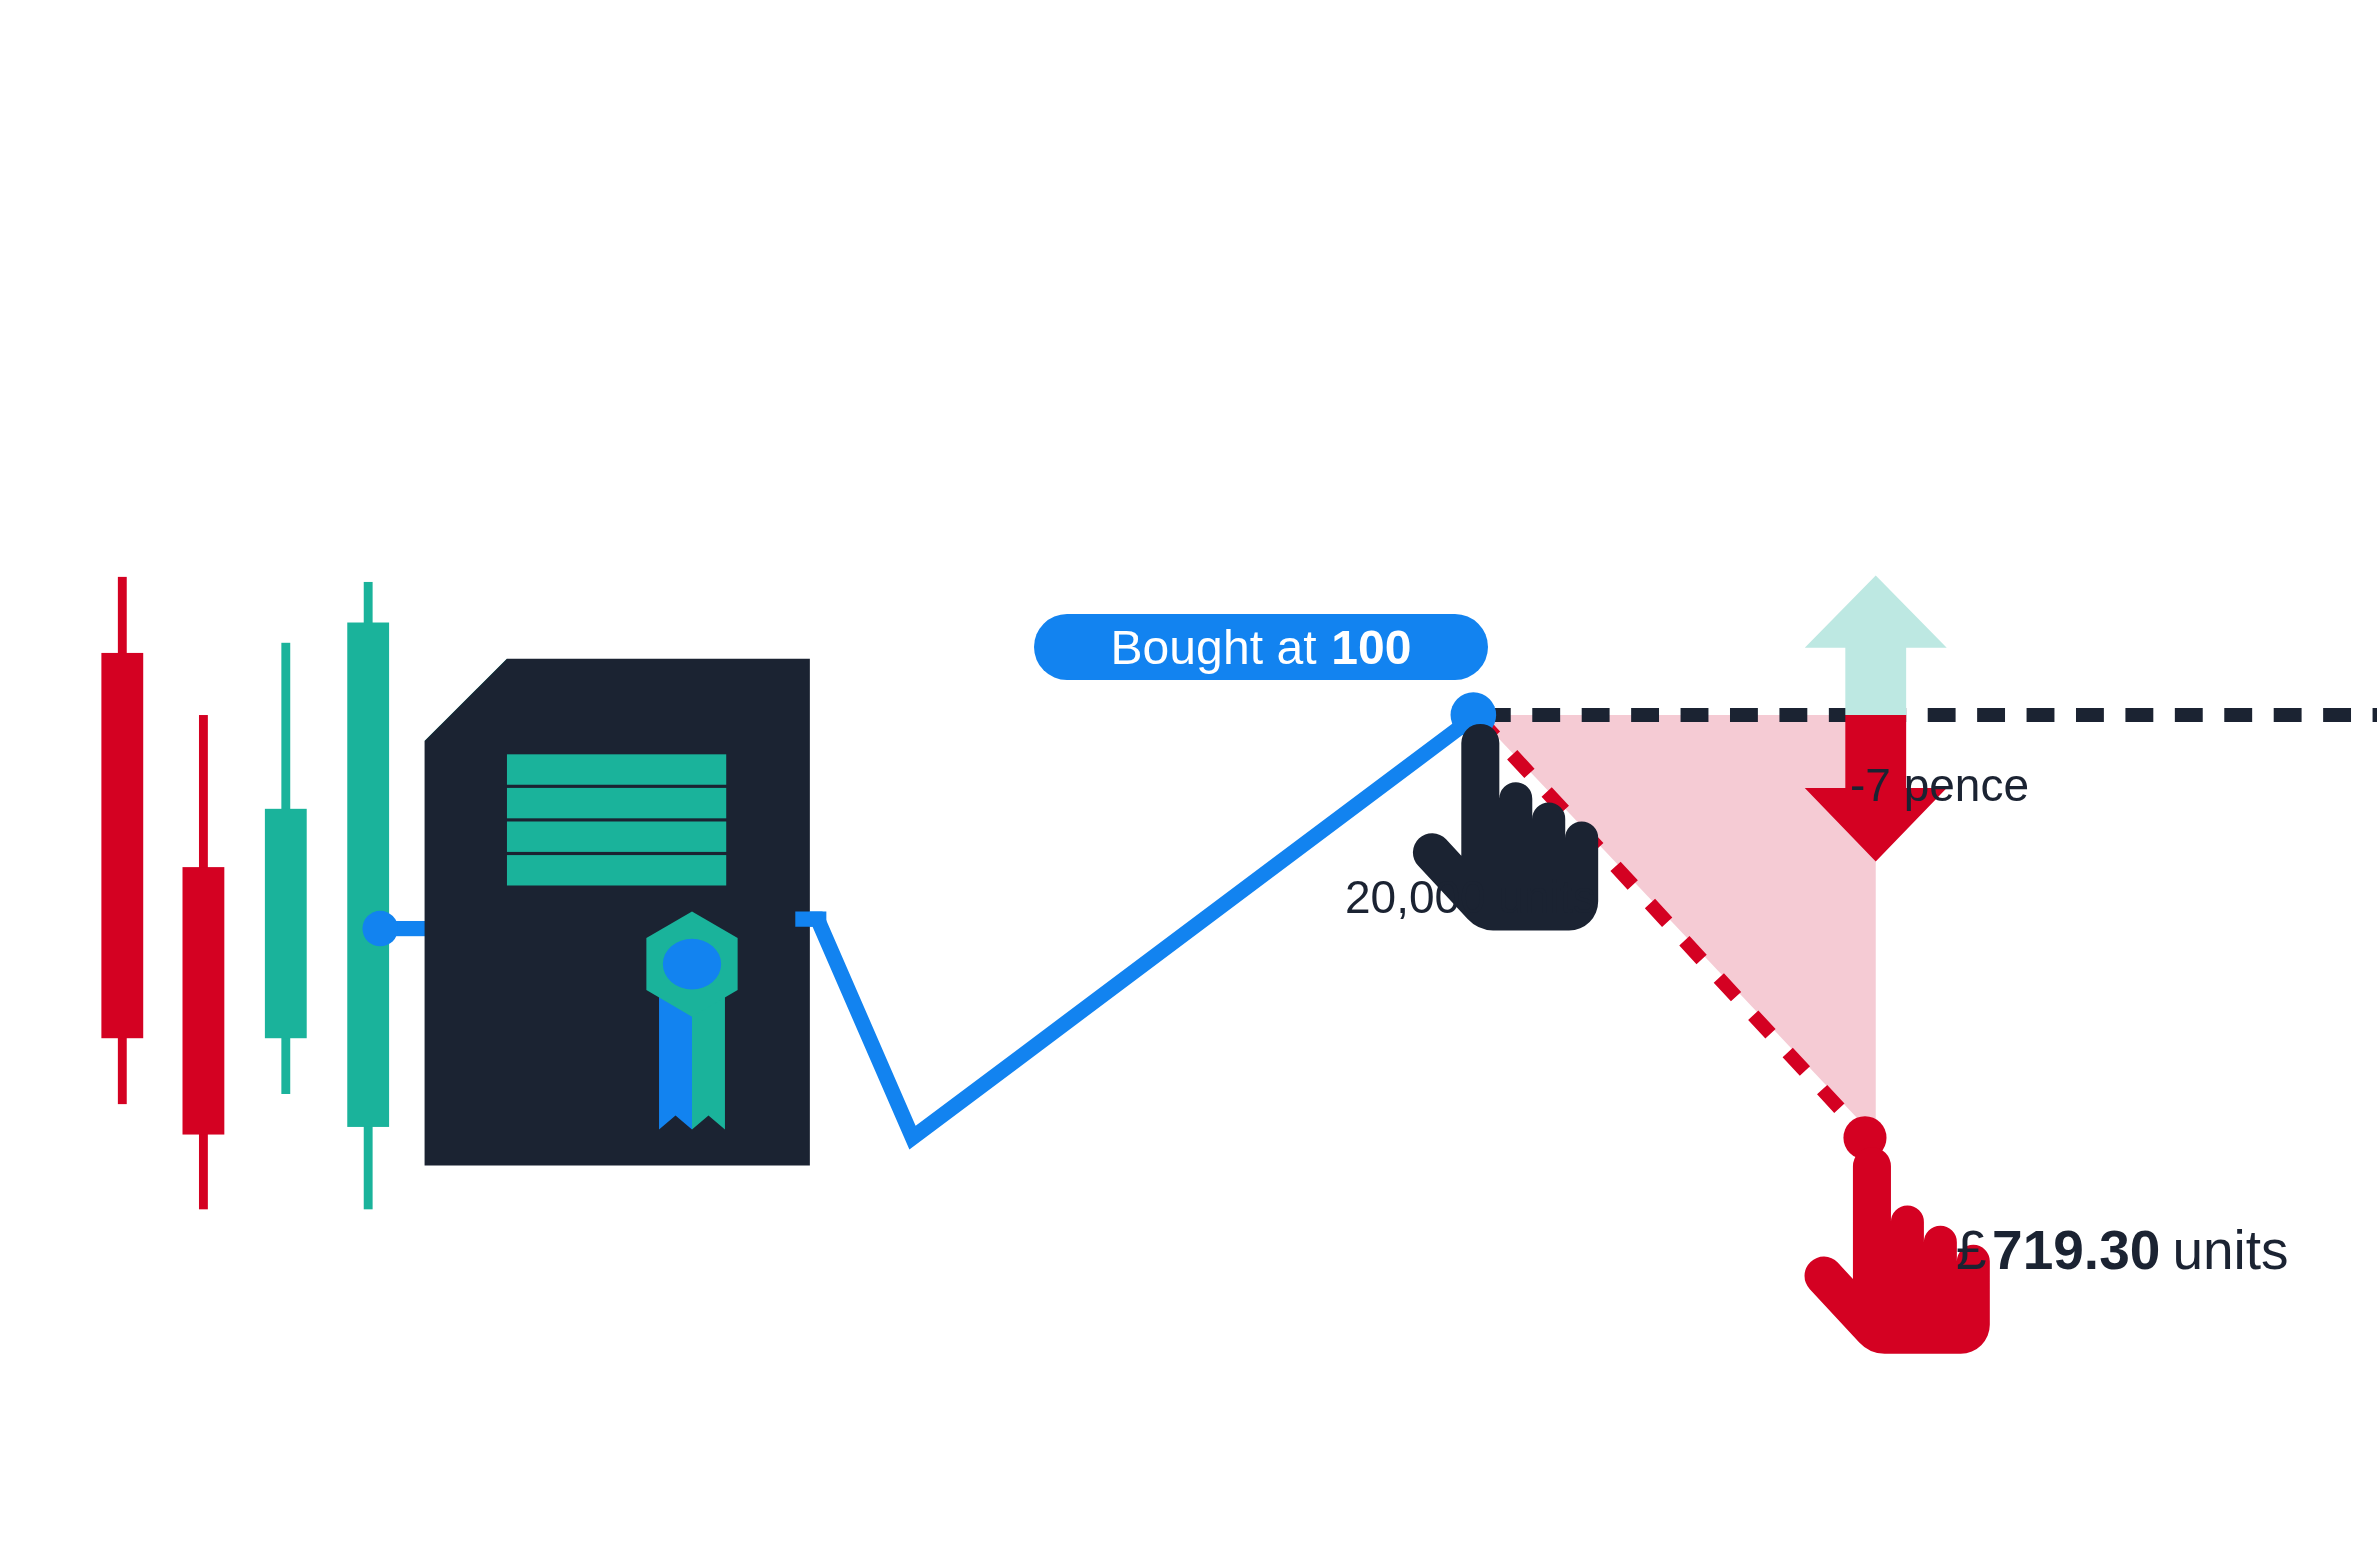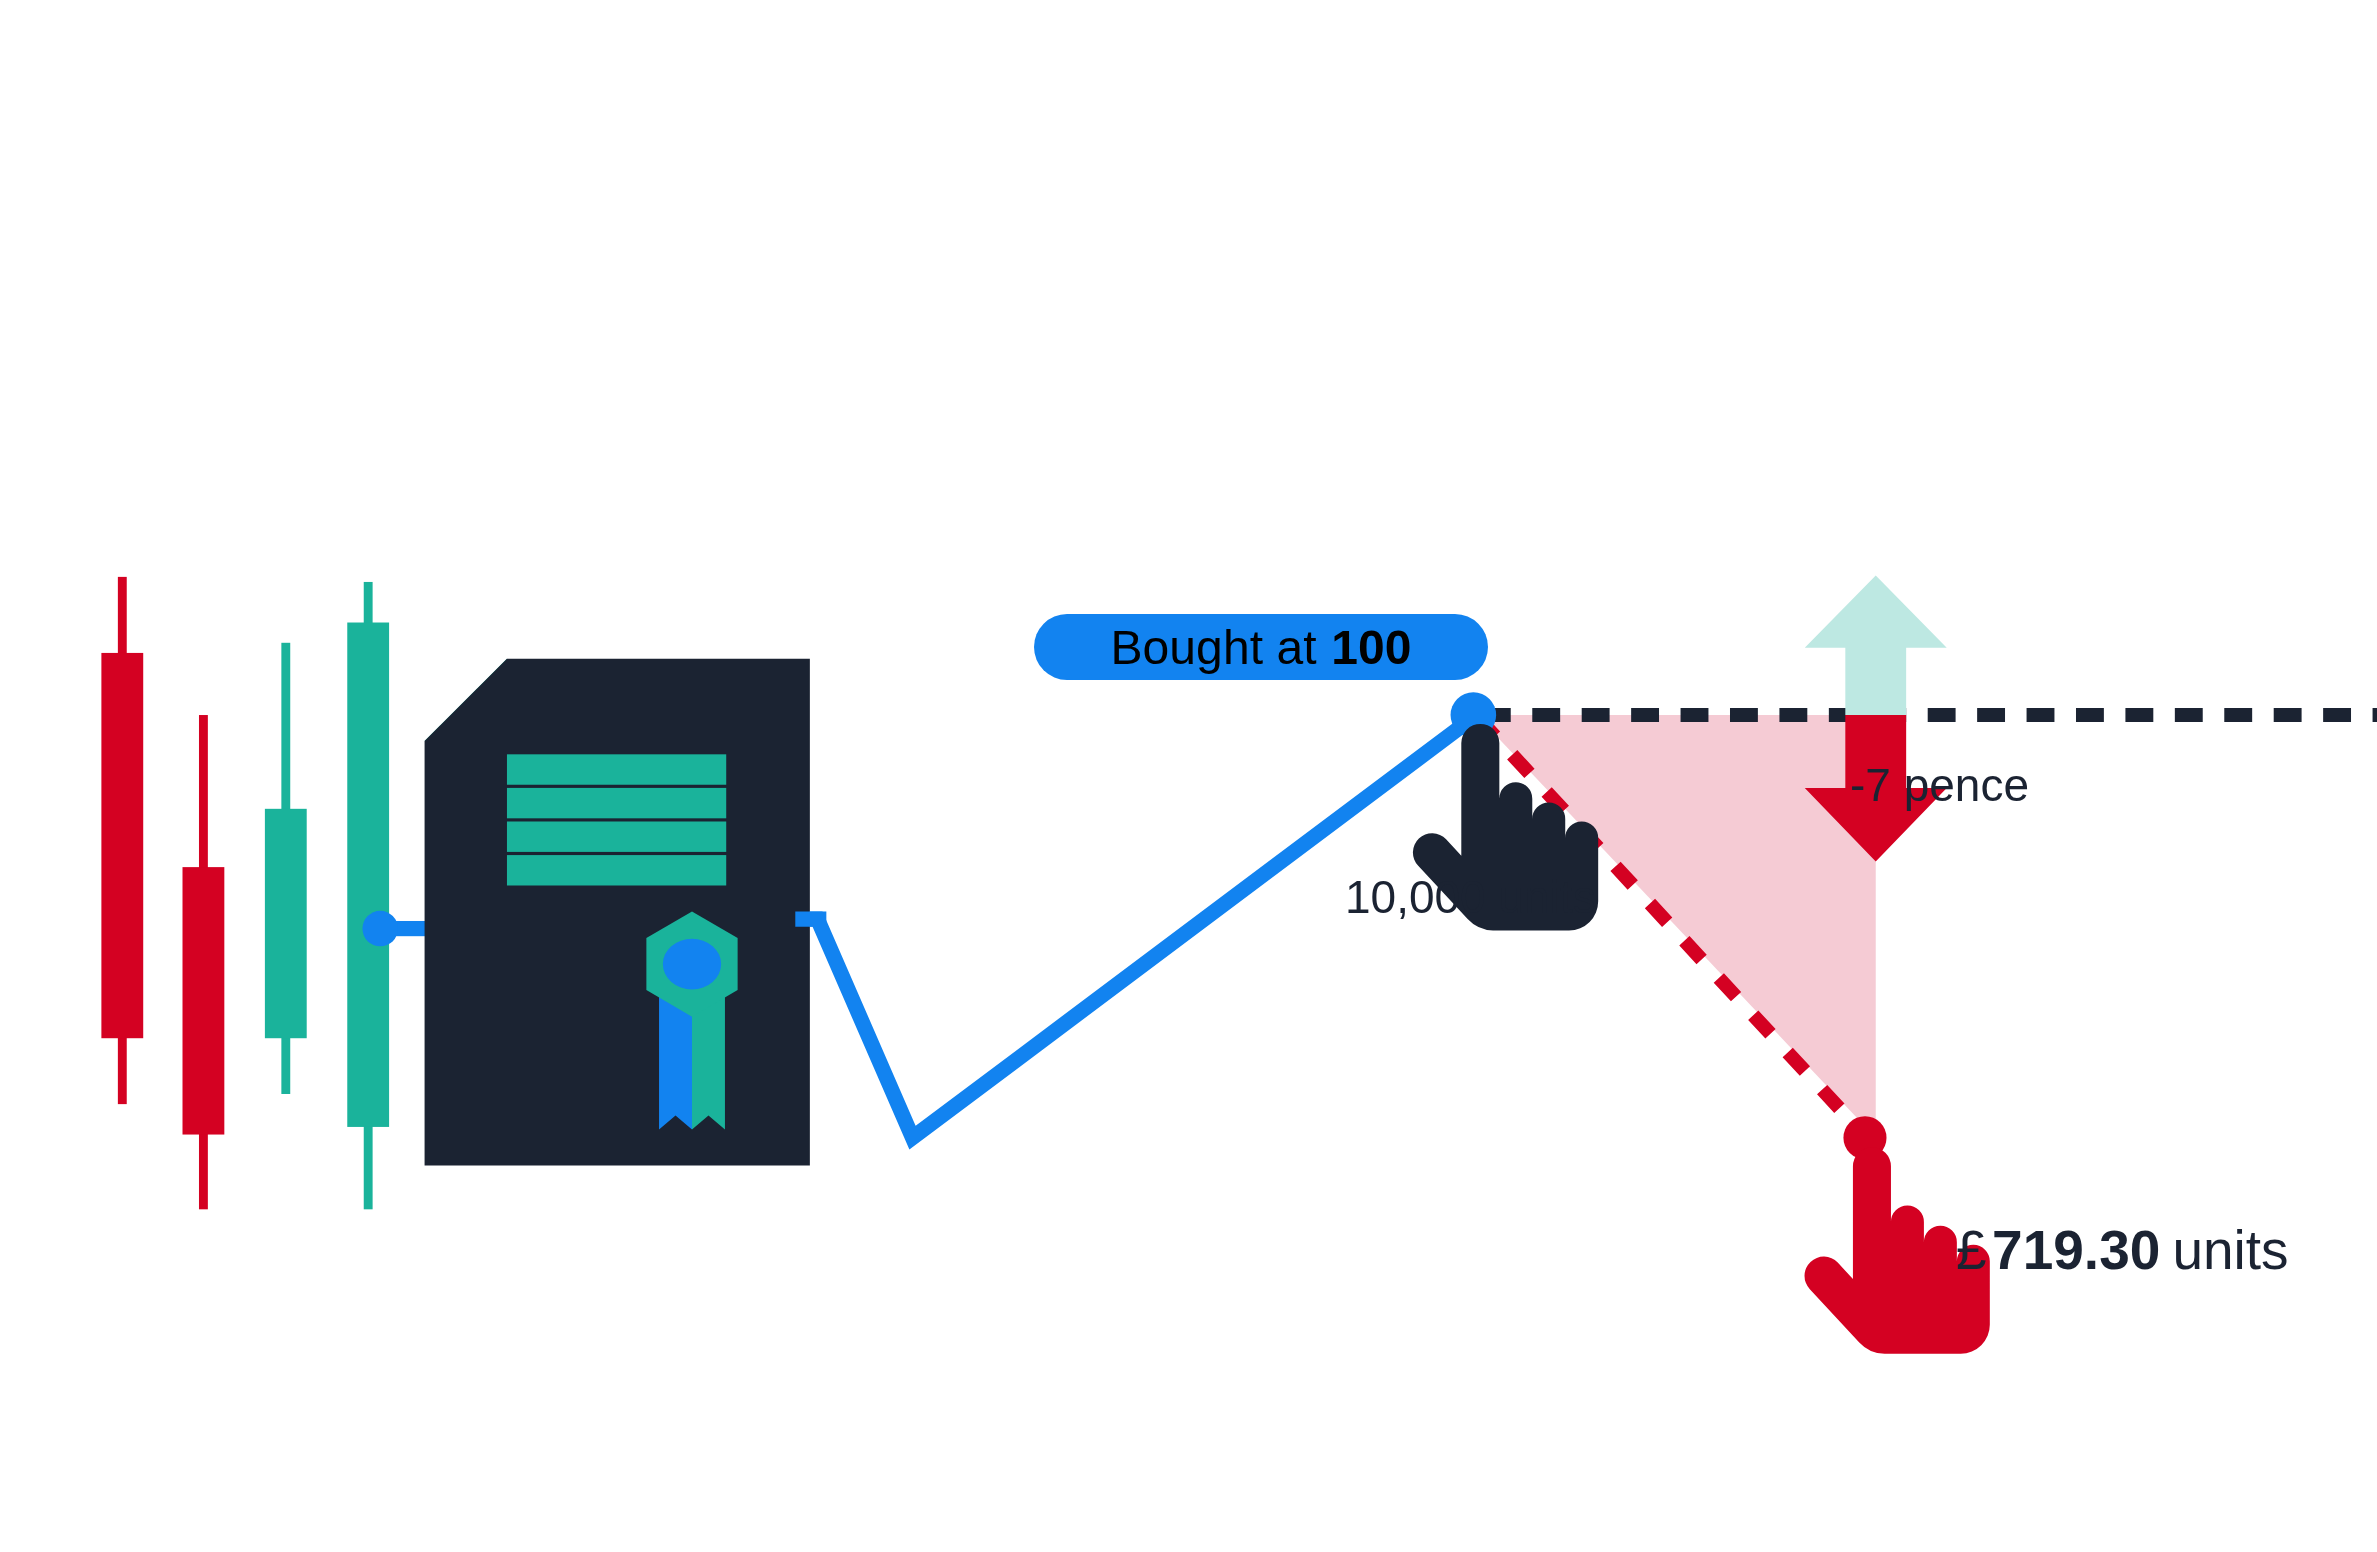--- a/index.html
+++ b/index.html
@@ -25,21 +25,21 @@
     left: 0; top: 0;
     width: 2377px;
     height: 1553px;
   }
   .badge {
     position: absolute;
     display: flex;
     align-items: center;
     justify-content: center;
     border-radius: 633px;
-    color: #000000;
+    color: #ffffff;
     white-space: nowrap;
     letter-spacing: 0.1px;
   }
   .badge .lead {
     font-weight: 300;
   }
   .badge .val {
     font-weight: 700;
     margin-left: 0.30em;
   }
@@ -197,21 +197,21 @@
                l24,26 z" fill="#d40122"></path>
     </g>
   </svg>
 
   <div class="badge" id="badge-bought">
     <span class="lead">Bought at</span>
     <span class="val">100</span>
   </div>
 
 
-  <div class="plain-label" id="label-units">10,000 units</div>
+  <div class="plain-label" id="label-units">20,000 units</div>
 
   <div class="plain-label" id="label-pence">-7 pence</div>
 
   <div id="label-loss">
     <span class="cur">£</span>
     <span class="amt">719.30</span>
     <span class="suffix">units</span>
   </div>
 
 </div>

